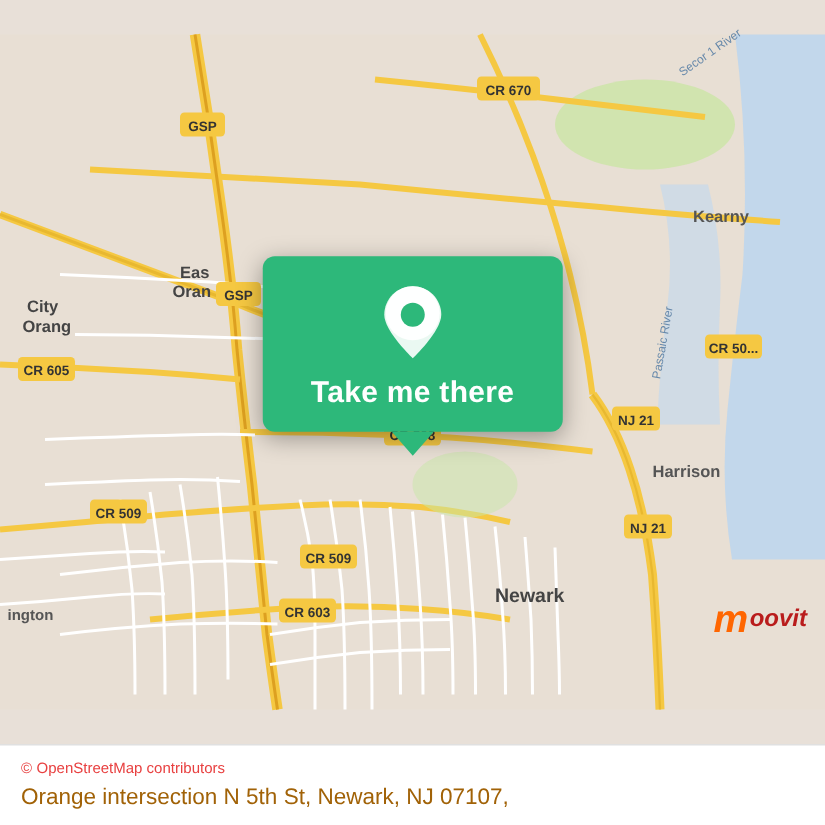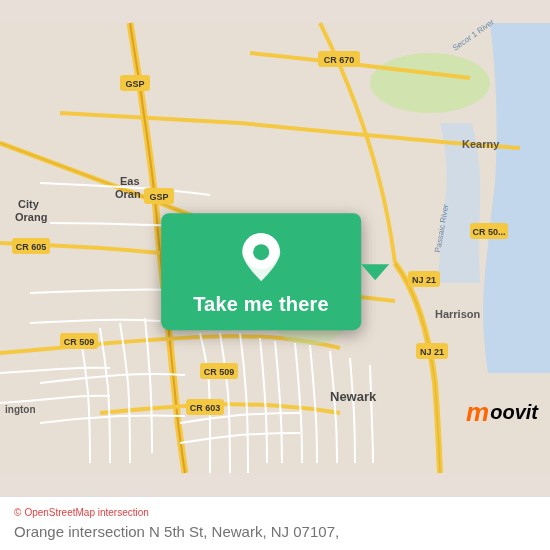--- a/index.html
+++ b/index.html
@@ -36,24 +36,23 @@
       top: 0; left: 0;
     }
 
     
     #popup {
       position: absolute;
       top: 50%;
       left: 50%;
       transform: translate(-50%, -58%);
       display: flex;
-      flex-direction: row;
+      flex-direction: column;
       align-items: center;
       z-index: 10;
-      margin-top: 33px;
     }
 
     #popup-card {
       background: #2db87a;
       border-radius: 8px;
       padding: 18px 32px 14px 32px;
       display: flex;
       flex-direction: column;
       align-items: center;
       box-shadow: 0 4px 16px rgba(0,0,0,0.35);
@@ -87,21 +86,21 @@
 
     
     #bottom-bar {
       background: white;
       padding: 10px 14px 8px 14px;
       border-top: 1px solid #e0e0e0;
     }
 
     #address-text {
       font-size: 15px;
-      color: #737373;
+      color: #a16207;
       font-weight: 400;
       line-height: 1.4;
     }
 
     
     #attribution {
       font-size: 10px;
       color: #555;
       margin-bottom: 3px;
       display: flex;
@@ -127,22 +126,22 @@
     }
 
     .moovit-m {
       color: #ff6600;
       font-size: 26px;
       font-style: italic;
       font-weight: 900;
     }
 
     .moovit-rest {
-      color: #000000;
-      font-size: 20px;
+      color: #b91c1c;
+      font-size: 16px;
       font-weight: bold;
       font-style: italic;
       text-align: right;
     }
   </style>
 </head>
 <body>
 
 <div id="app">
 
@@ -277,20 +276,20 @@
     <div id="moovit-logo">
       <span class="moovit-m">m</span>
       <span class="moovit-rest">oovit</span>
     </div>
 
   </div>
 
   <div id="bottom-bar">
     <div id="attribution">
       <span style="color:#e84040;">©</span>
-      <span>OpenStreetMap intersection</span>
+      <span>OpenStreetMap contributors</span>
     </div>
     <div id="address-text">
       <span>Orange intersection N 5th St, Newark, NJ 07107,</span><br>
     </div>
   </div>
 
 </div>
 
 </body></html>

